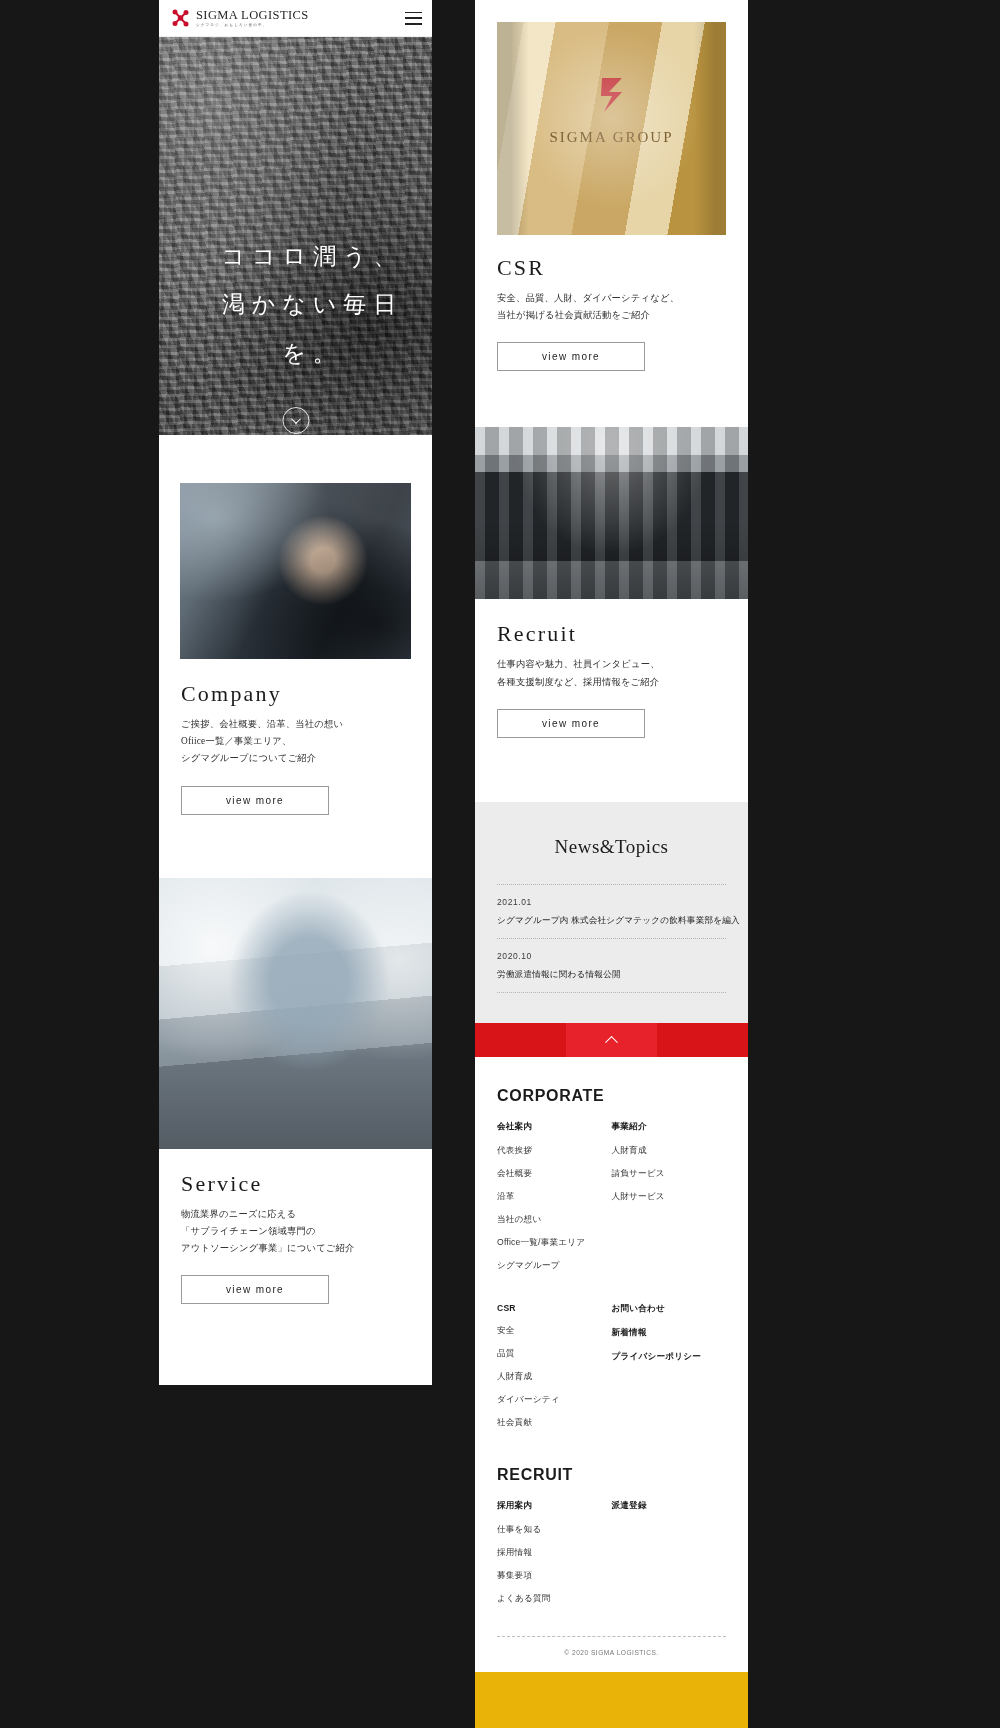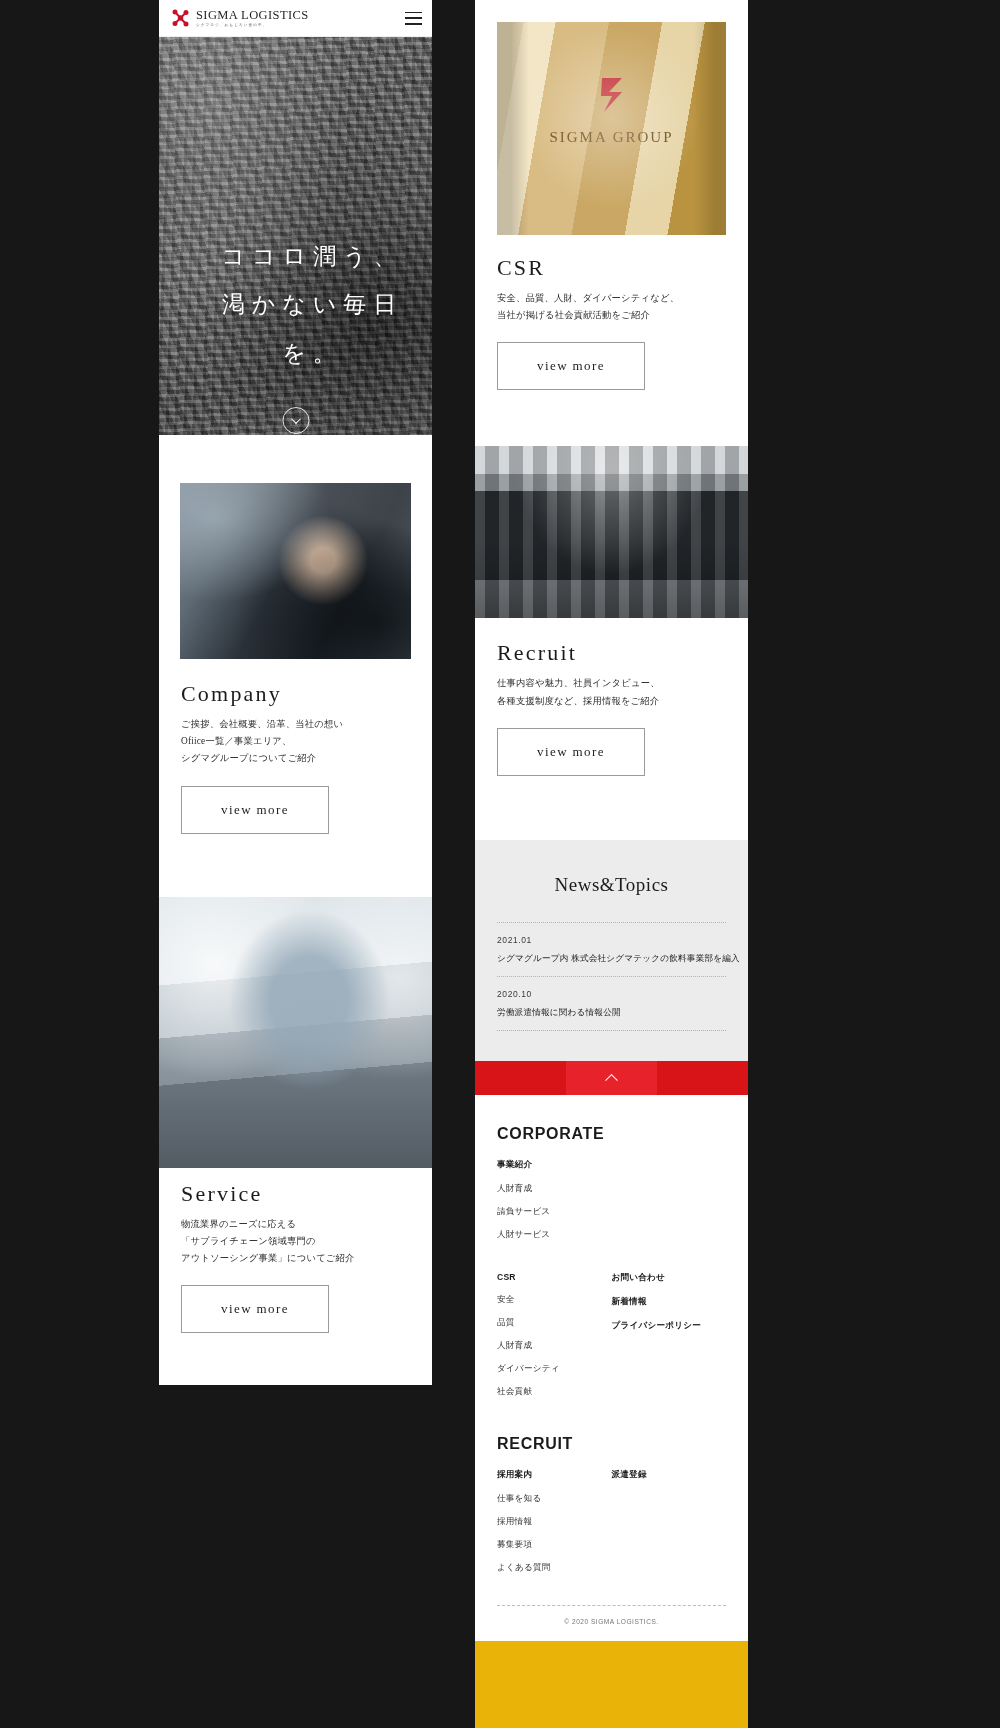--- a/index.html
+++ b/index.html
@@ -84,22 +84,22 @@
   .card-title {
     font-family: "Liberation Serif", serif; font-size: 22px; color: #1b1b1b;
     letter-spacing: 2.2px; font-weight: 400;
   }
   .card-desc {
     font-family: "Liberation Serif", serif; font-size: 9.3px; color: #2c2c2c;
     line-height: 1.85; margin-top: 9px; letter-spacing: .2px;
   }
   .view-more {
     display: flex; align-items: center; justify-content: center;
-    width: 148px; height: 48px; border: 1px solid #9b9b9b; background: #fff;
-    font-family: Liberation Serif, serif; font-size: 13px; letter-spacing: 1.4px;
+    width: 148px; height: 29px; border: 1px solid #9b9b9b; background: #fff;
+    font-family: Liberation Sans, sans-serif; font-size: 10px; letter-spacing: 1.4px;
     color: #232323; margin-top: 18px; cursor: pointer;
   }
 
   
   .img-driver {
     background:
       radial-gradient(circle at 62% 44%, #cdb39c 0 7%, transparent 26%),
       linear-gradient(118deg, #7b8894 0%, #5e6a74 22%, #2b323a 46%, #1d242b 70%, #39434d 100%);
   }
   .img-driver::after {
@@ -243,21 +243,21 @@
           <div>ご挨拶、会社概要、沿革、当社の想い</div>
           <div>Ofiice一覧／事業エリア、</div>
           <div>シグマグループについてご紹介</div>
         </div>
         <div class="view-more">view more</div>
       </div>
     </div>
 
     <div class="card" style="padding-top:63px;">
       <div class="card-img img-staff" style="margin:0 0 0 0; width:100%; height:271px;"></div>
-      <div class="card-body" style="padding-top:13px;">
+      <div class="card-body" style="padding-top:22px;">
         <div class="card-title">Service</div>
         <div class="card-desc">
           <div>物流業界のニーズに応える</div>
           <div>「サプライチェーン領域専門の</div>
           <div>アウトソーシング事業」についてご紹介</div>
         </div>
         <div class="view-more">view more</div>
       </div>
     </div>
   </div>
@@ -312,20 +312,29 @@
       <div class="red-seg mid"></div>
       <div class="red-seg"></div>
     </div>
 
     <div class="footer">
 
       <div>
         <div class="f-group-title">CORPORATE</div>
         <div class="f-cols">
           <div class="f-col">
+            <div class="f-head">会社案内</div>
+            <div class="f-link">代表挨拶</div>
+            <div class="f-link">会社概要</div>
+            <div class="f-link">沿革</div>
+            <div class="f-link">当社の想い</div>
+            <div class="f-link">Office一覧/事業エリア</div>
+            <div class="f-link">シグマグループ</div>
+          </div>
+          <div class="f-col">
             <div class="f-head">事業紹介</div>
             <div class="f-link">人財育成</div>
             <div class="f-link">請負サービス</div>
             <div class="f-link">人財サービス</div>
           </div>
         </div>
       </div>
 
       <div class="f-block-gap"></div>
 

